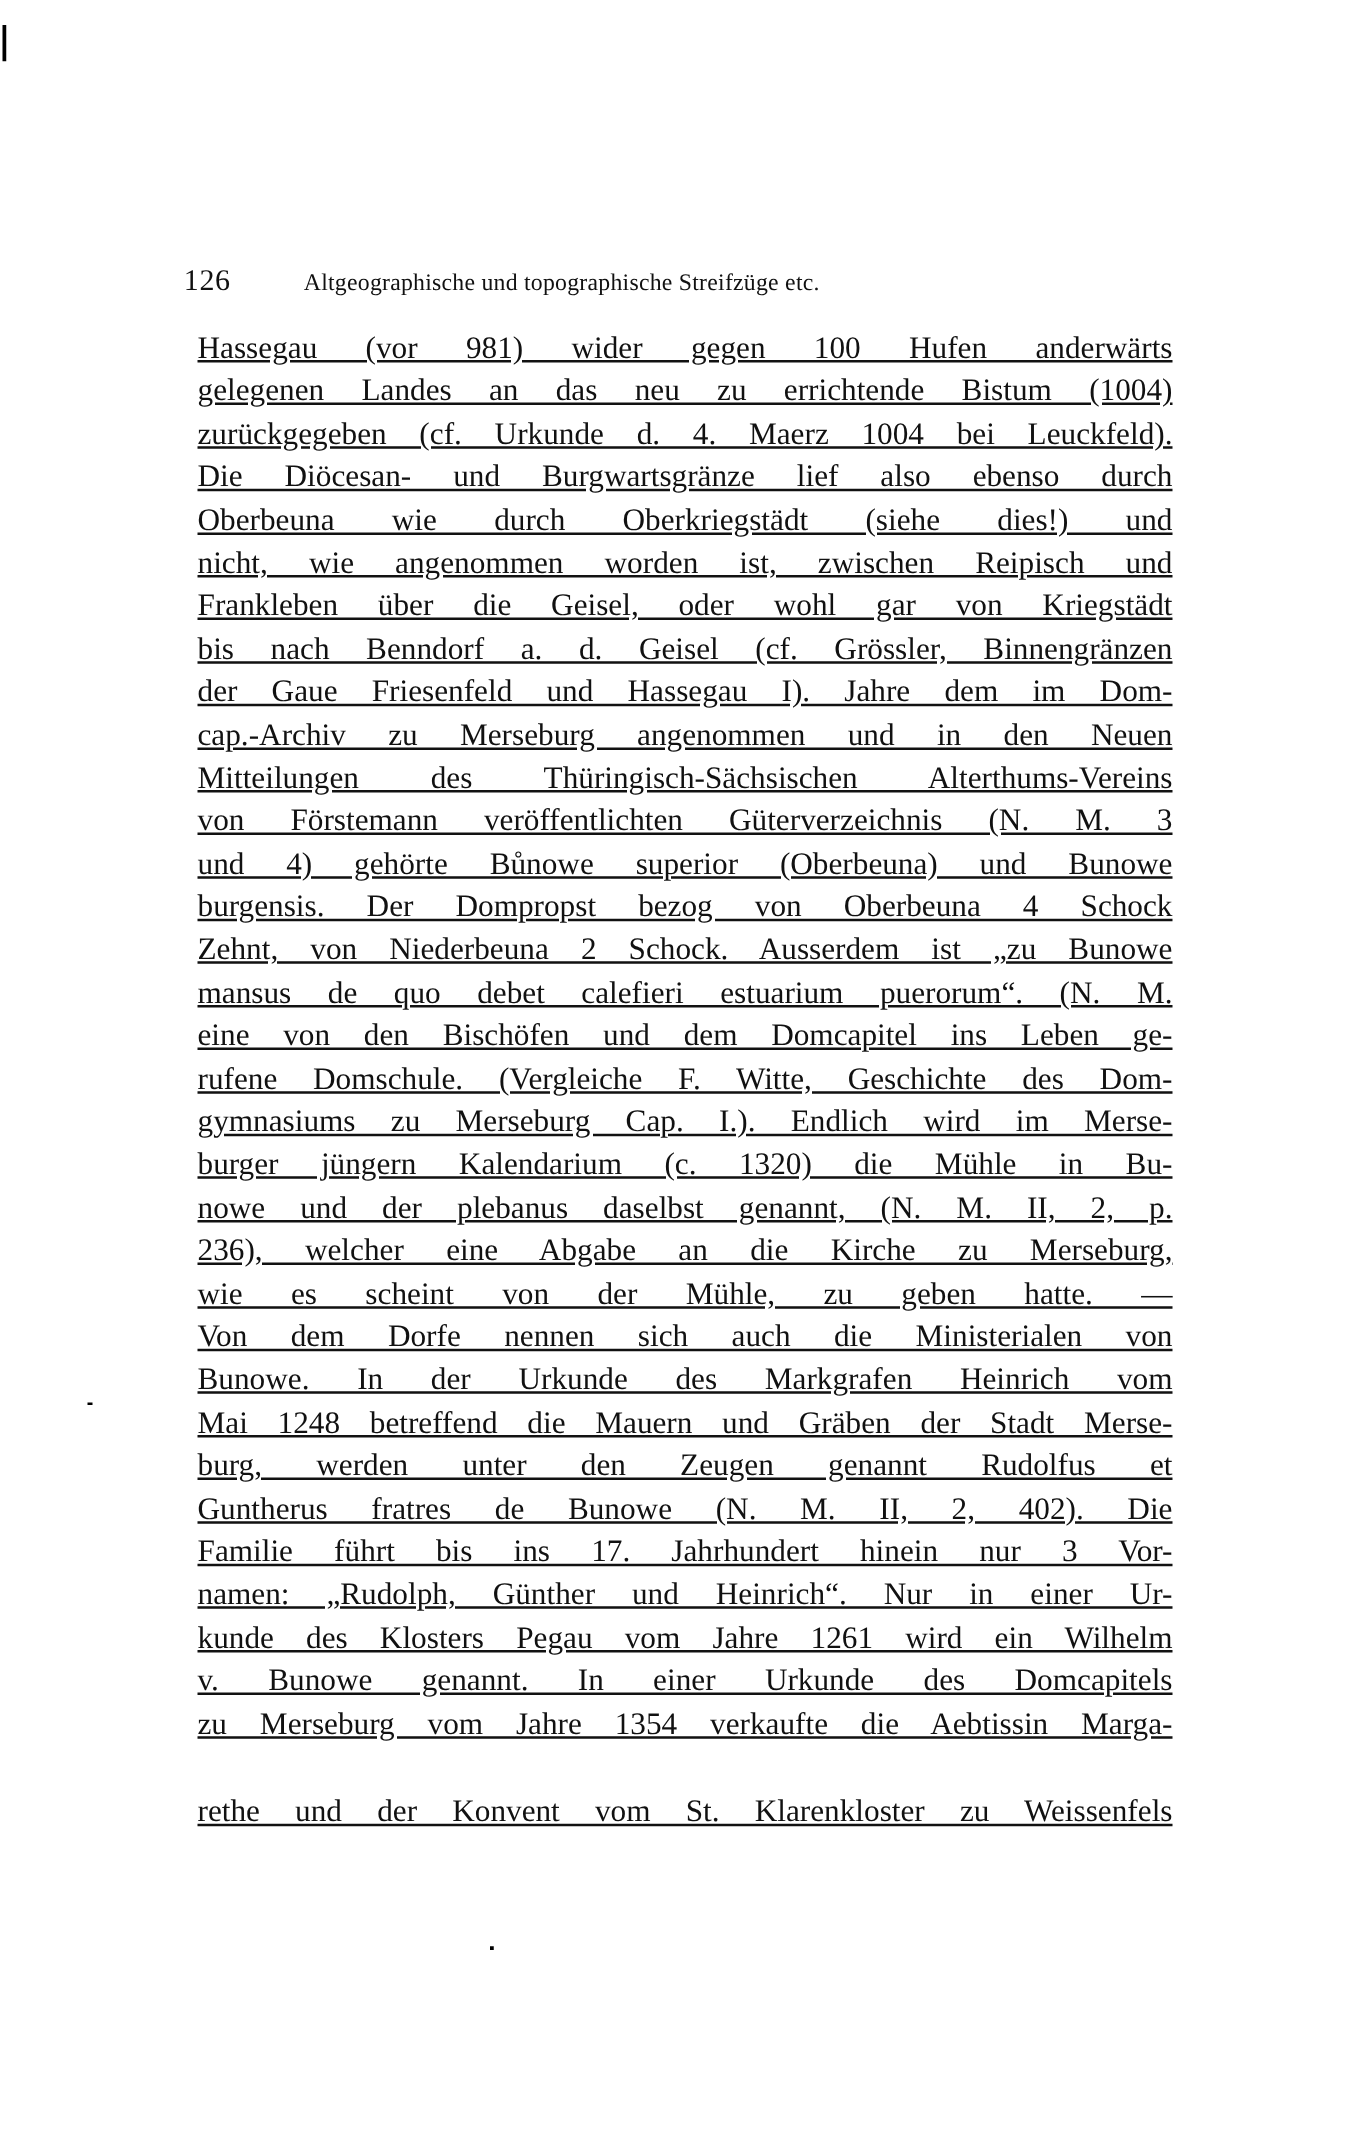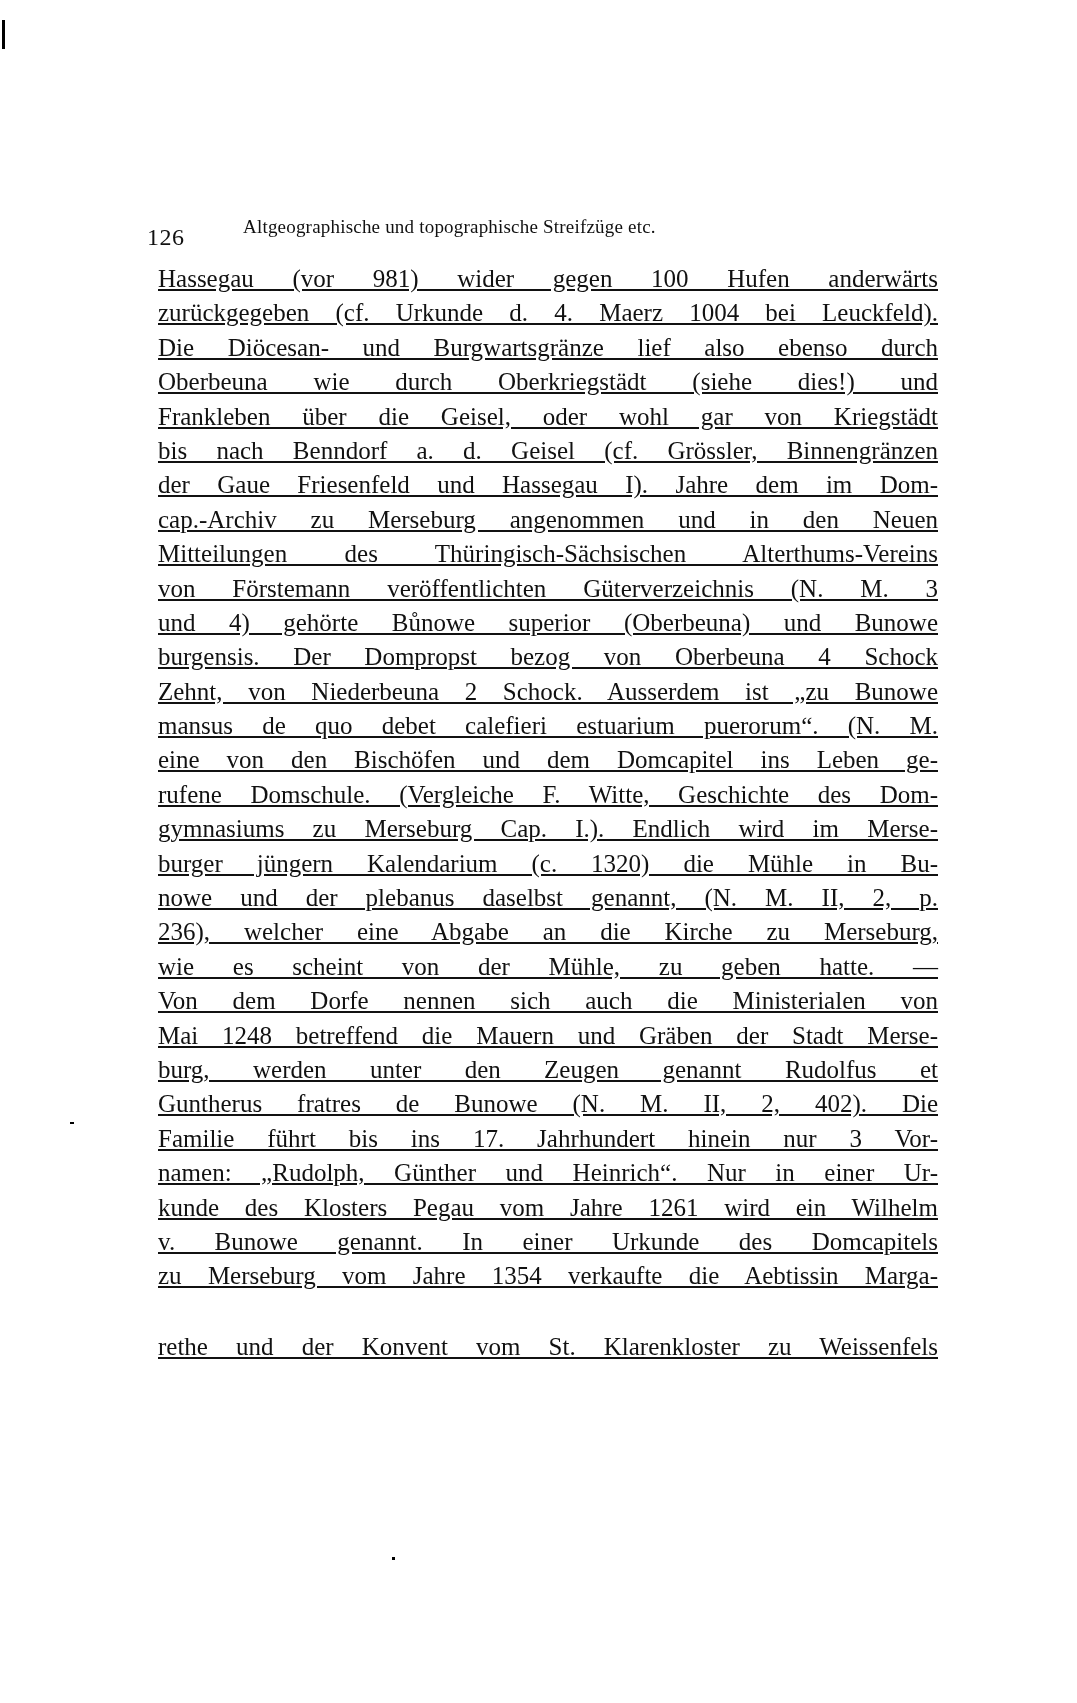--- a/index.html
+++ b/index.html
@@ -1,60 +1,63 @@
 <!DOCTYPE html>
 <html><head>
 <meta charset="utf-8">
 <style>
   html, body { margin: 0; padding: 0; background: #ffffff; }
   body { width: 1077px; height: 1703px; position: relative; overflow: hidden;
          font-family: "Liberation Serif", "DejaVu Serif", serif; color: #111; }
   .edge-mark { position: absolute; left: 2px; top: 20px; width: 3px; height: 29px; background: #000; }
   .page-header { position: absolute; top: 212px; left: 147px; width: 790px; height: 30px; }
-  .page-number { position: absolute; left: 0; top: 0; font-size: 24px; letter-spacing: 0.5px; margin-top: 12px; }
+  .page-number { position: absolute; left: 0; top: 0; font-size: 24px; letter-spacing: 0.5px; }
   .running-title { position: absolute; left: 96px; top: 4px; font-size: 19px; letter-spacing: 0.2px; }
   .body-text { position: absolute; top: 262px; left: 158px; width: 780px; }
   .line { display: block; height: 34.4px; line-height: 34.4px; font-size: 25px;
           text-align: justify; text-align-last: justify; white-space: nowrap; text-decoration: underline; }
   .line.last { text-align-last: justify; margin-top: 36px; }
   .speck { position: absolute; width: 3px; height: 3px; background: #000; }
 </style>
 </head>
 <body>
 
 <div class="edge-mark"></div>
 
 <div class="page-header">
   <span class="page-number">126</span>
   <span class="running-title">Altgeographische und topographische Streifzüge etc.</span>
 </div>
 
 <div class="body-text">
   <span class="line">Hassegau (vor 981) wider gegen 100 Hufen anderwärts</span>
+  <span class="line">gelegenen Landes an das neu zu errichtende Bistum (1004)</span>
   <span class="line">zurückgegeben (cf. Urkunde d. 4. Maerz 1004 bei Leuckfeld).</span>
   <span class="line">Die Diöcesan- und Burgwartsgränze lief also ebenso durch</span>
   <span class="line">Oberbeuna wie durch Oberkriegstädt (siehe dies!) und</span>
+  <span class="line">nicht, wie angenommen worden ist, zwischen Reipisch und</span>
   <span class="line">Frankleben über die Geisel, oder wohl gar von Kriegstädt</span>
   <span class="line">bis nach Benndorf a. d. Geisel (cf. Grössler, Binnengränzen</span>
   <span class="line">der Gaue Friesenfeld und Hassegau I). Jahre dem im Dom-</span>
   <span class="line">cap.-Archiv zu Merseburg angenommen und in den Neuen</span>
   <span class="line">Mitteilungen des Thüringisch-Sächsischen Alterthums-Vereins</span>
   <span class="line">von Förstemann veröffentlichten Güterverzeichnis (N. M. 3</span>
   <span class="line">und 4) gehörte Bůnowe superior (Oberbeuna) und Bunowe</span>
   <span class="line">burgensis. Der Dompropst bezog von Oberbeuna 4 Schock</span>
   <span class="line">Zehnt, von Niederbeuna 2 Schock. Ausserdem ist „zu Bunowe</span>
   <span class="line">mansus de quo debet calefieri estuarium puerorum“. (N. M.</span>
   <span class="line">eine von den Bischöfen und dem Domcapitel ins Leben ge-</span>
   <span class="line">rufene Domschule. (Vergleiche F. Witte, Geschichte des Dom-</span>
   <span class="line">gymnasiums zu Merseburg Cap. I.). Endlich wird im Merse-</span>
   <span class="line">burger jüngern Kalendarium (c. 1320) die Mühle in Bu-</span>
   <span class="line">nowe und der plebanus daselbst genannt, (N. M. II, 2, p.</span>
   <span class="line">236), welcher eine Abgabe an die Kirche zu Merseburg,</span>
   <span class="line">wie es scheint von der Mühle, zu geben hatte. —</span>
   <span class="line">Von dem Dorfe nennen sich auch die Ministerialen von</span>
+  <span class="line">Bunowe. In der Urkunde des Markgrafen Heinrich vom</span>
   <span class="line">Mai 1248 betreffend die Mauern und Gräben der Stadt Merse-</span>
   <span class="line">burg, werden unter den Zeugen genannt Rudolfus et</span>
   <span class="line">Guntherus fratres de Bunowe (N. M. II, 2, 402). Die</span>
   <span class="line">Familie führt bis ins 17. Jahrhundert hinein nur 3 Vor-</span>
   <span class="line">namen: „Rudolph, Günther und Heinrich“. Nur in einer Ur-</span>
   <span class="line">kunde des Klosters Pegau vom Jahre 1261 wird ein Wilhelm</span>
   <span class="line">v. Bunowe genannt. In einer Urkunde des Domcapitels</span>
   <span class="line">zu Merseburg vom Jahre 1354 verkaufte die Aebtissin Marga-</span>
   <span class="line last">rethe und der Konvent vom St. Klarenkloster zu Weissenfels</span>
 </div>

